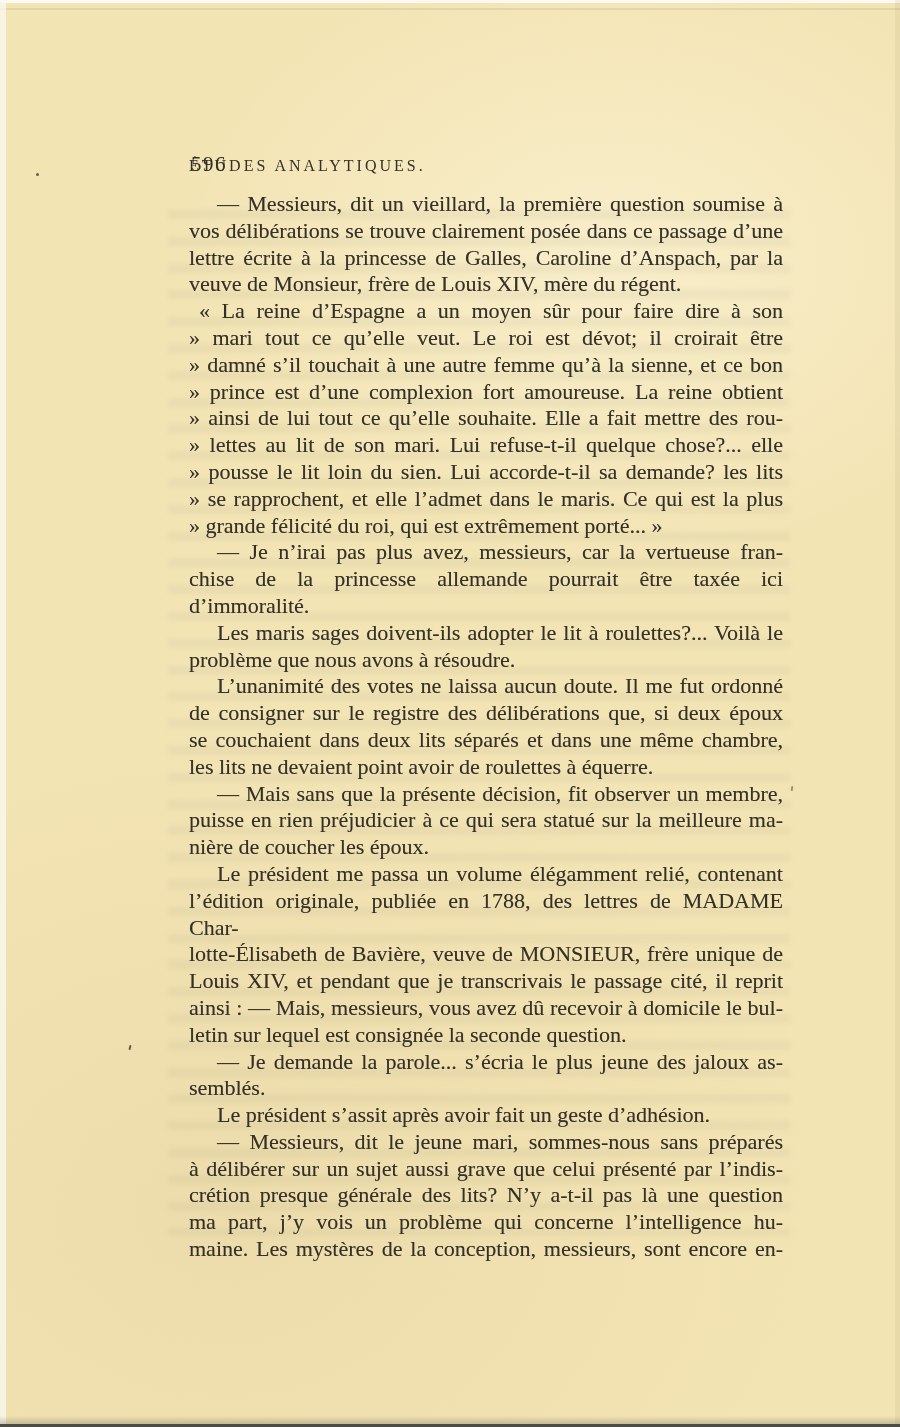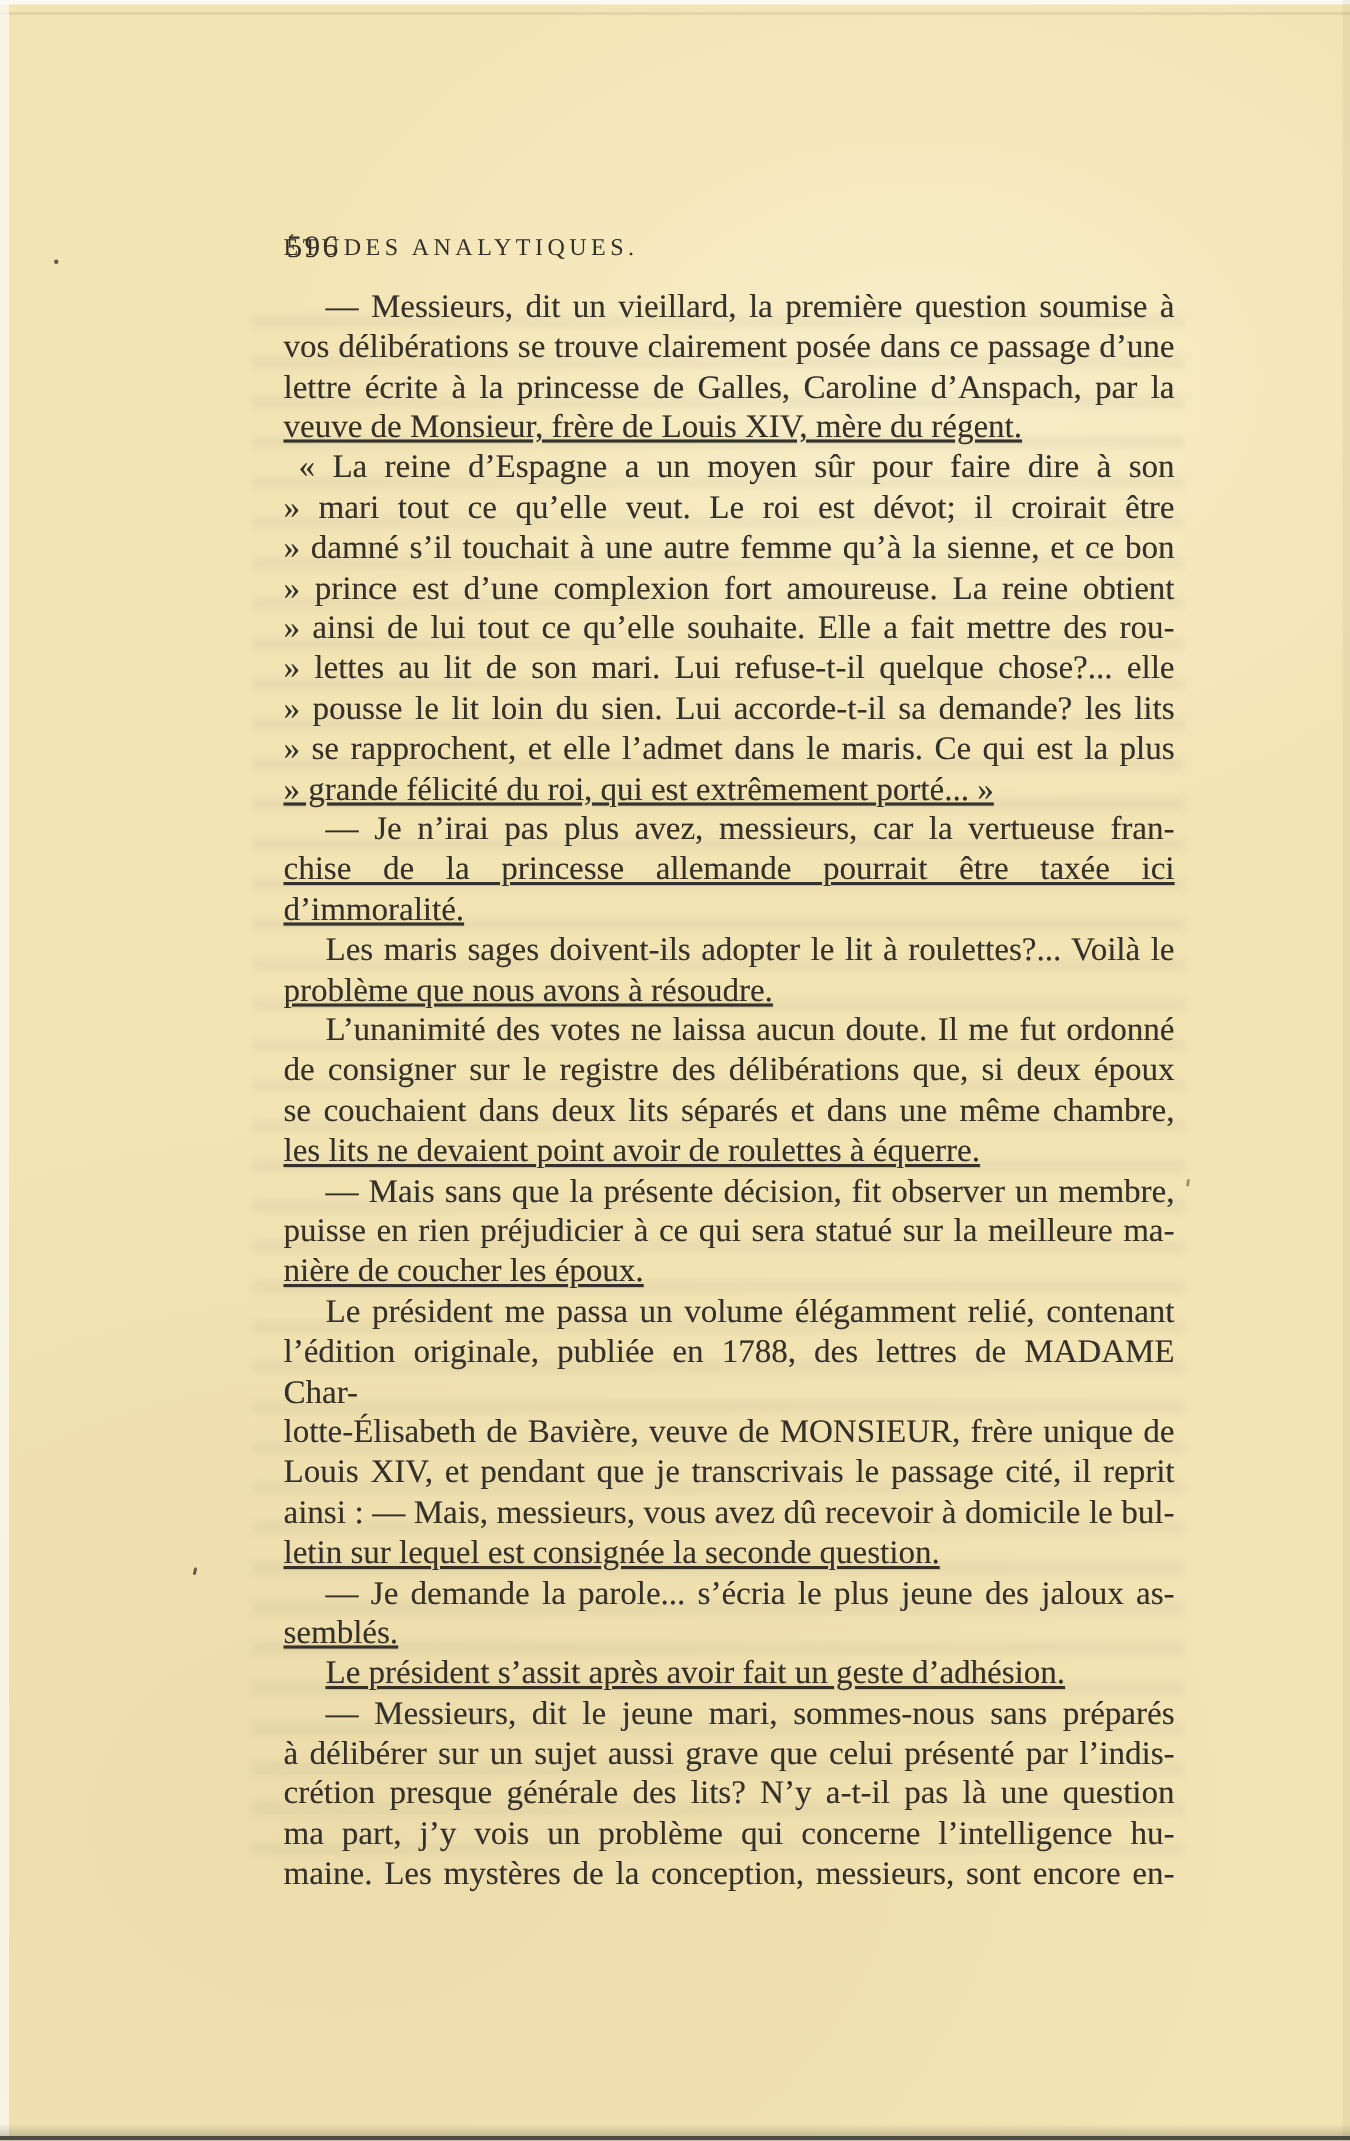--- a/index.html
+++ b/index.html
@@ -29,21 +29,21 @@
   .runtitle{position:absolute;left:0;right:0;top:5px;text-align:left;
     font-size:16px;font-weight:normal;letter-spacing:3px;}
   .text-block{
     position:absolute;left:189px;top:191px;width:594px;
     font-size:22px;line-height:26.8px;color:#34302a;
     text-shadow:0.2px 0.3px 0 rgba(52,44,32,.35);
   }
   .ln{text-align:justify;text-align-last:justify;text-justify:inter-word;}
   .fi{text-indent:28px;}
   .qo{text-indent:10px;}
-  .lp{text-align-last:left;text-decoration:underline;}
+  .lp{text-align-last:left;}
   
   .edge-top{position:absolute;left:0;top:0;right:0;height:3px;background:#fbfaf2;}
   .crease-top{position:absolute;left:0;top:8px;right:0;height:2px;background:rgba(110,100,75,.12);}
   .edge-left{position:absolute;left:0;top:0;bottom:0;width:6px;background:rgba(250,250,244,.75);}
   .edge-right{position:absolute;right:0;top:0;bottom:0;width:5px;background:rgba(120,105,70,.08);}
   .edge-bottom-fade{position:absolute;left:0;right:0;bottom:3px;height:8px;
     background:linear-gradient(180deg,rgba(0,0,0,0),rgba(70,70,60,.25));}
   .edge-bottom{position:absolute;left:0;right:0;bottom:0;height:3px;background:#4c4c44;}
   .speck{position:absolute;background:rgba(55,46,36,.75);border-radius:50%;}
   .speck1{left:36px;top:173px;width:3px;height:3px;}

